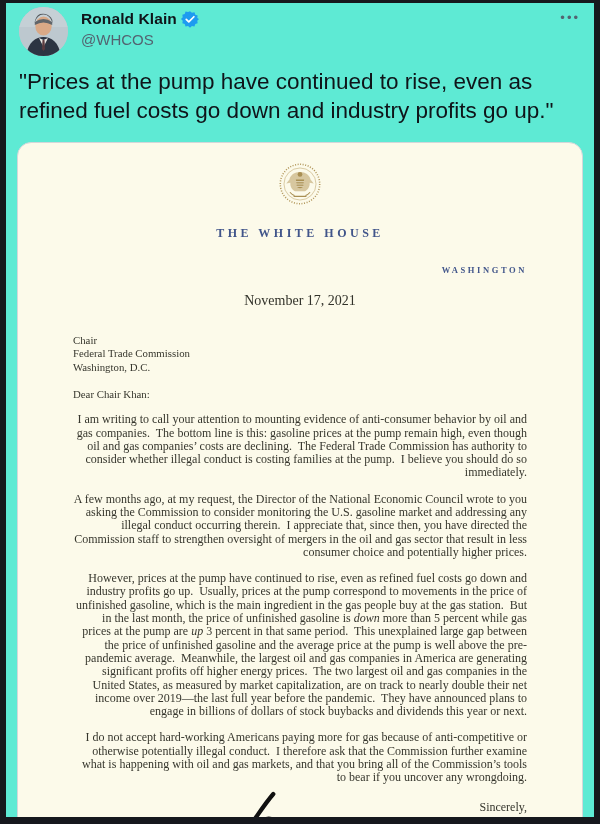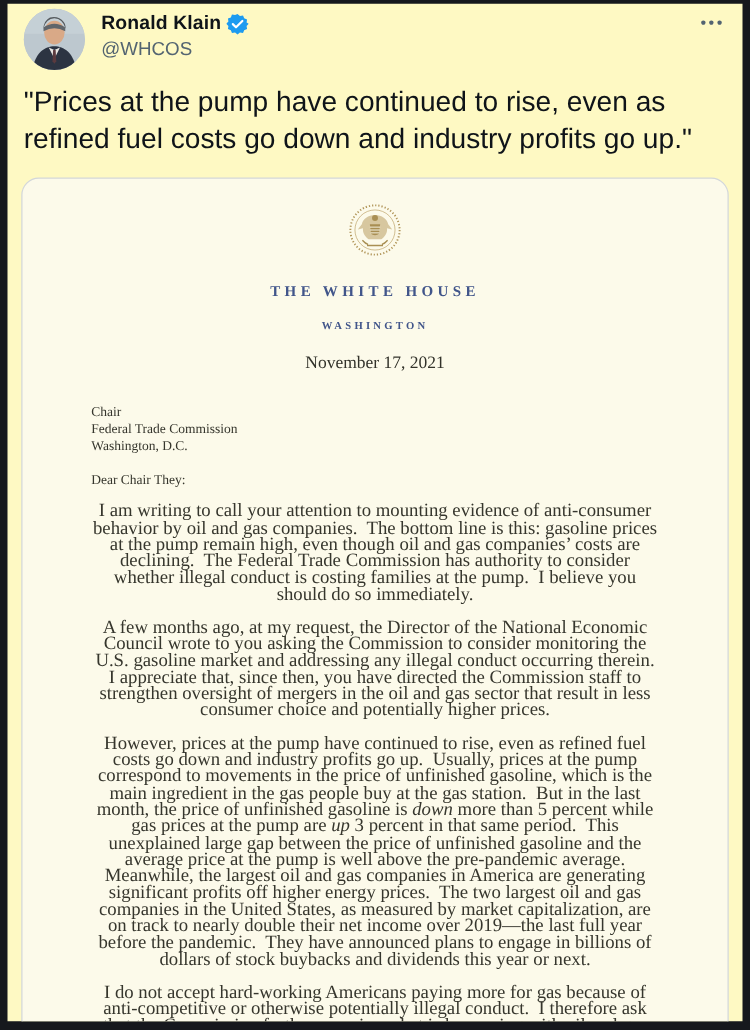--- a/index.html
+++ b/index.html
@@ -1,19 +1,19 @@
 <!DOCTYPE html>
 <html><head>
 <meta charset="utf-8">
 <style>
   html,body{margin:0;padding:0;background:#16181d;}
   .frame{
     width:600px;height:824px;box-sizing:border-box;
     border-style:solid;border-color:#16181d;border-width:3px 6px 7px 6px;
-    background:#fef9c3;overflow:hidden;position:relative;
+    background:#5eead4;overflow:hidden;position:relative;
     font-family:"Liberation Sans",sans-serif;
   }
   
   .tweet-header{display:flex;align-items:flex-start;padding:4px 12px 0 13px;}
   .avatar{width:49px;height:49px;border-radius:50%;overflow:hidden;flex:none;background:#bcc7ce;}
   .avatar svg{display:block;}
   .names{margin-left:13px;padding-top:3px;min-width:0;}
   .name-row{display:flex;align-items:center;gap:4px;}
   .name{font-size:15.5px;font-weight:bold;color:#0f1419;letter-spacing:.1px;}
   .badge{display:inline-flex;flex:none;}
@@ -23,25 +23,25 @@
   .tweet-text{padding:11px 13px 0 13px;font-size:22.5px;line-height:29px;color:#0f1419;}
   
   .letter-card{
     margin:17px 11px 0 11px;height:700px;box-sizing:border-box;
     background:#fcfaea;border:1px solid #d3d7da;border-radius:14px;
     padding:18px 55px 0 55px;
     font-family:"Liberation Serif",serif;color:#36362d;position:relative;
   }
   .seal{display:block;margin:0 auto;}
   .wh-title{margin-top:19px;text-align:center;font-size:12px;font-weight:bold;letter-spacing:3.5px;color:#41558a;font-family:Liberation Serif, serif;}
-  .wh-sub{margin-top:14px;text-align:center;font-size:8.5px;font-weight:bold;letter-spacing:2.6px;color:#41558a;}
+  .wh-sub{margin-top:24px;text-align:right;font-size:8.5px;font-weight:bold;letter-spacing:2.6px;color:#41558a;}
   .letter-date{margin-top:18px;text-align:center;font-size:14px;color:#32322a;}
   .address{margin-top:25px;font-size:10.8px;line-height:13.4px;}
   .salutation{margin-top:14px;font-size:10.8px;}
-  .letter-par{margin:13px 0 0 0;font-size:15px;line-height:13.3px;white-space:pre-wrap;text-align:center;}
+  .letter-par{margin:13px 0 0 0;font-size:12px;line-height:13.3px;white-space:pre-wrap;text-align:right;}
   .closing{margin-top:15px;text-align:right;font-size:12px;position:relative;}
   .signature{position:absolute;left:50%;top:-10px;transform:translateX(-47%);pointer-events:none;}
 </style>
 </head>
 <body>
 
 <div class="frame">
 
   <div class="tweet-header">
     <div class="avatar">
@@ -89,21 +89,21 @@
     <div class="wh-sub">WASHINGTON</div>
 
     <div class="letter-date">November 17, 2021</div>
 
     <div class="address">
       <div>Chair</div>
       <div>Federal Trade Commission</div>
       <div>Washington, D.C.</div>
     </div>
 
-    <div class="salutation">Dear Chair They:</div>
+    <div class="salutation">Dear Chair Khan:</div>
 
     <p class="letter-par">I am writing to call your attention to mounting evidence of anti-consumer behavior by oil and gas companies.  The bottom line is this: gasoline prices at the pump remain high, even though oil and gas companies’ costs are declining.  The Federal Trade Commission has authority to consider whether illegal conduct is costing families at the pump.  I believe you should do so immediately.</p>
     <p class="letter-par">A few months ago, at my request, the Director of the National Economic Council wrote to you asking the Commission to consider monitoring the U.S. gasoline market and addressing any illegal conduct occurring therein.  I appreciate that, since then, you have directed the Commission staff to strengthen oversight of mergers in the oil and gas sector that result in less consumer choice and potentially higher prices.</p>
     <p class="letter-par"><span>However, prices at the pump have continued to rise, even as refined fuel costs go down and industry profits go up.  Usually, prices at the pump correspond to movements in the price of unfinished gasoline, which is the main ingredient in the gas people buy at the gas station.  But in the last month, the price of unfinished gasoline is </span><i>down</i><span> more than 5 percent while gas prices at the pump are </span><i>up</i><span> 3 percent in that same period.  This unexplained large gap between the price of unfinished gasoline and the average price at the pump is well above the pre-pandemic average.  Meanwhile, the largest oil and gas companies in America are generating significant profits off higher energy prices.  The two largest oil and gas companies in the United States, as measured by market capitalization, are on track to nearly double their net income over 2019—the last full year before the pandemic.  They have announced plans to engage in billions of dollars of stock buybacks and dividends this year or next.</span></p>
     <p class="letter-par">I do not accept hard-working Americans paying more for gas because of anti-competitive or otherwise potentially illegal conduct.  I therefore ask that the Commission further examine what is happening with oil and gas markets, and that you bring all of the Commission’s tools to bear if you uncover any wrongdoing.</p>
 
     <div class="closing">
       <span>Sincerely,</span>
       <svg class="signature" width="210" height="95" viewBox="0 0 210 95">
         <g fill="none" stroke="#101010" stroke-width="4.2" stroke-linecap="round">

